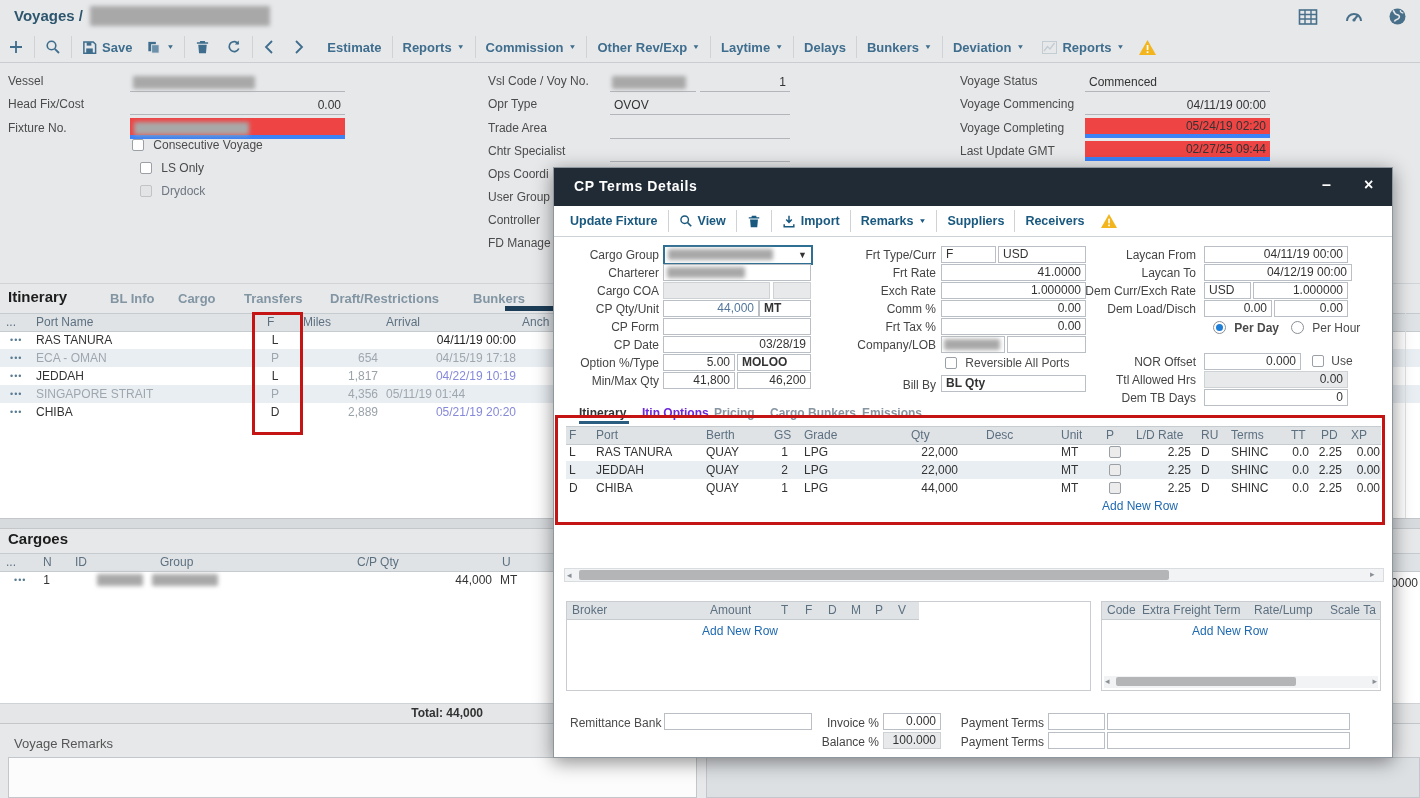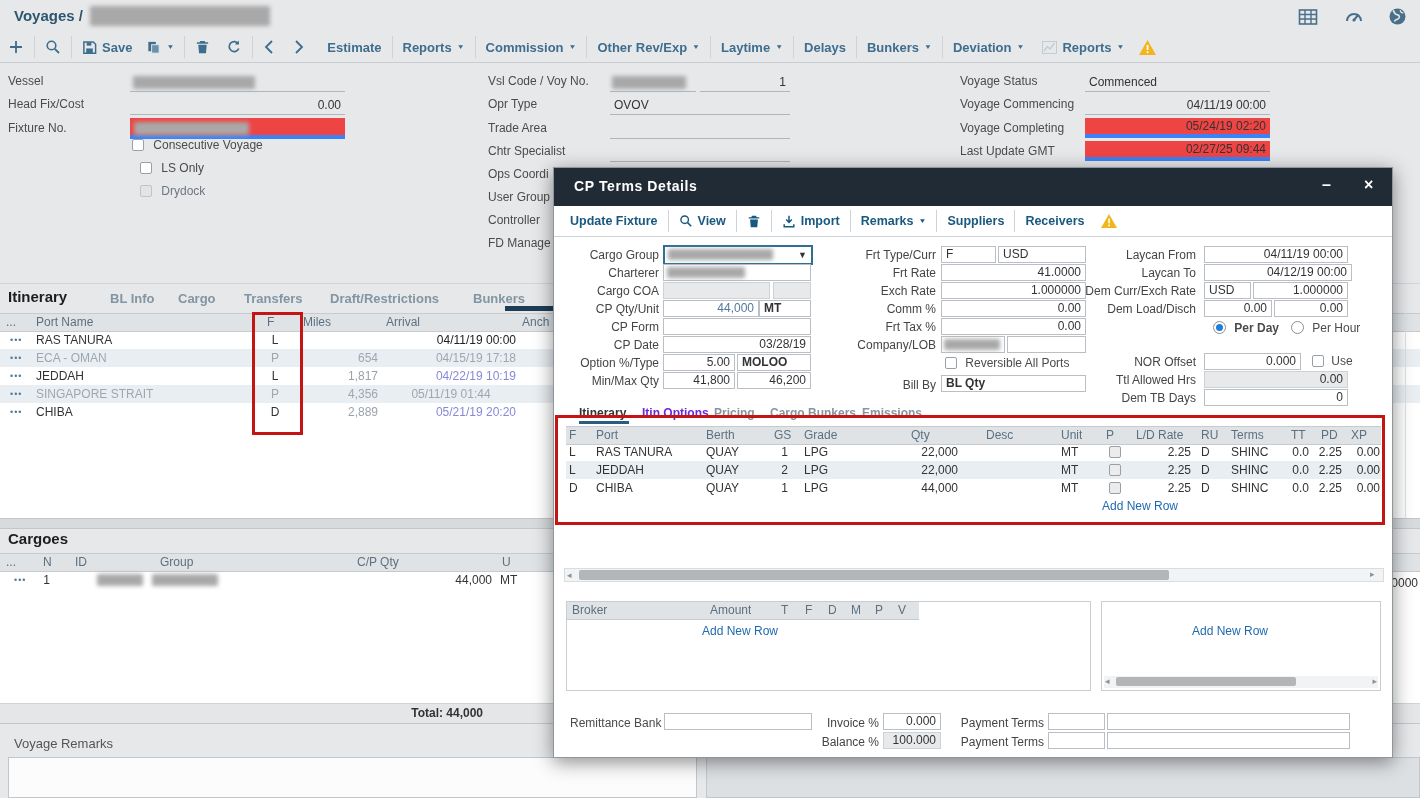--- a/index.html
+++ b/index.html
@@ -252,21 +252,21 @@
   <span class="gcell" style="left:36px;width:210px;top:0;height:18px;line-height:18px">JEDDAH</span>
   <span class="gcell" style="left:253px;width:44px;top:0;height:18px;line-height:18px;text-align:center">L</span>
   <span class="gcell" style="left:300px;width:78px;top:0;height:18px;line-height:18px;text-align:right;color:#9aa2a9">1,817</span>
   <span class="gcell purple" style="left:386px;width:130px;top:0;height:18px;line-height:18px;text-align:right">04/22/19 10:19</span>
 </div>
 <div class="grow alt dim" style="top:385px">
   <span class="gcell dots" style="left:10px;top:0;height:18px;line-height:18px">•••</span>
   <span class="gcell" style="left:36px;width:210px;top:0;height:18px;line-height:18px">SINGAPORE STRAIT</span>
   <span class="gcell" style="left:253px;width:44px;top:0;height:18px;line-height:18px;text-align:center">P</span>
   <span class="gcell" style="left:300px;width:78px;top:0;height:18px;line-height:18px;text-align:right">4,356</span>
-  <span class="gcell" style="left:386px;width:130px;top:0;height:18px;line-height:18px;text-align:center">05/11/19 01:44</span>
+  <span class="gcell" style="left:386px;width:130px;top:0;height:18px;line-height:18px;text-align:left">05/11/19 01:44</span>
 </div>
 <div class="grow" style="top:403px">
   <span class="gcell dots" style="left:10px;top:0;height:18px;line-height:18px">•••</span>
   <span class="gcell" style="left:36px;width:210px;top:0;height:18px;line-height:18px">CHIBA</span>
   <span class="gcell" style="left:253px;width:44px;top:0;height:18px;line-height:18px;text-align:center">D</span>
   <span class="gcell" style="left:300px;width:78px;top:0;height:18px;line-height:18px;text-align:right;color:#9aa2a9">2,889</span>
   <span class="gcell purple" style="left:386px;width:130px;top:0;height:18px;line-height:18px;text-align:right">05/21/19 20:20</span>
 </div>
 
 <div class="abs" style="left:1405px;top:313px;width:1px;height:205px;background:#dde1e4"></div>
@@ -522,20 +522,26 @@
       <span class="hcell" style="left:238px">F</span>
       <span class="hcell" style="left:261px">D</span>
       <span class="hcell" style="left:284px">M</span>
       <span class="hcell" style="left:308px">P</span>
       <span class="hcell" style="left:331px">V</span>
     </div>
     <div class="abs link" style="left:135px;top:22px">Add New Row</div>
   </div>
 
   <div class="abs" style="left:547px;top:433px;width:280px;height:90px;background:#fff;border:1px solid #c9cdd1;box-sizing:border-box">
+    <div class="abs ghead" style="left:0;top:0;width:278px;height:17px;border-bottom:1px solid #c6cbcf">
+      <span class="hcell" style="left:5px">Code</span>
+      <span class="hcell" style="left:40px">Extra Freight Term</span>
+      <span class="hcell" style="left:152px">Rate/Lump</span>
+      <span class="hcell" style="left:228px">Scale Ta</span>
+    </div>
     <div class="abs link" style="left:90px;top:22px">Add New Row</div>
     <div class="abs" style="left:2px;top:74px;width:274px;height:12px;background:#f2f3f4">
       <span class="abs" style="left:1px;top:0;font-size:9px;color:#8a9096">◂</span>
       <span class="abs" style="right:1px;top:0;font-size:9px;color:#8a9096">▸</span>
       <span class="abs" style="left:12px;top:1px;width:180px;height:9px;background:#b3b5b7;border-radius:2px"></span>
     </div>
   </div>
   <span class="abs" style="left:816px;top:401px;font-size:9px;color:#8a9096">▸</span>
 
   <div class="abs fl" style="left:16px;top:548px">Remittance Bank</div>

